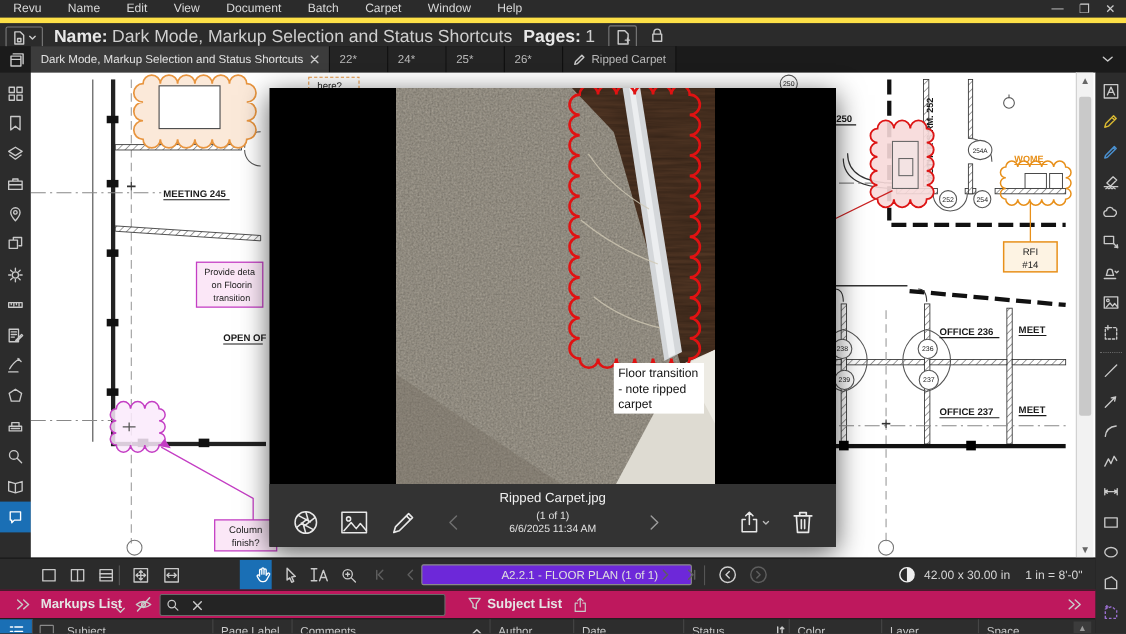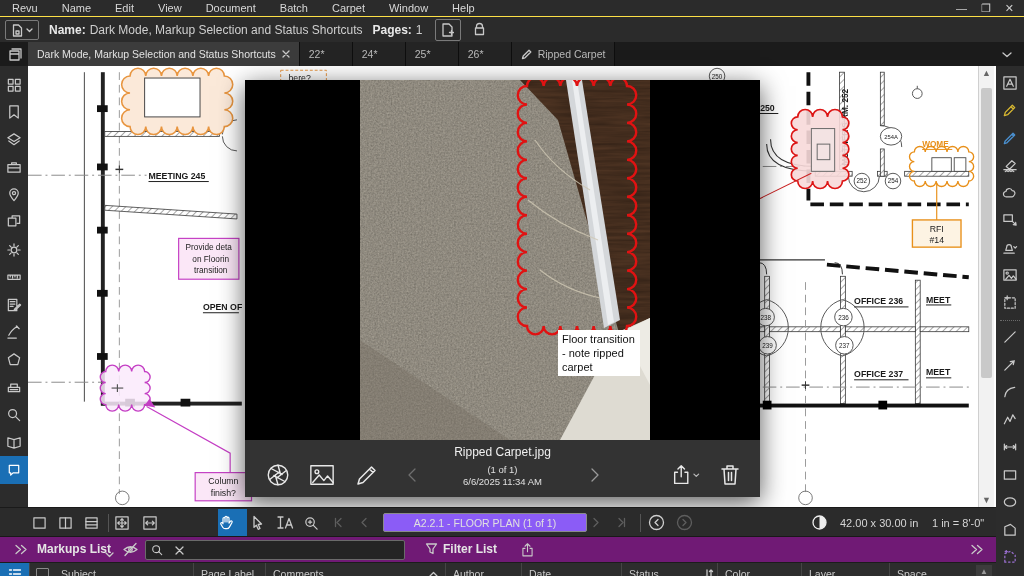--- a/index.html
+++ b/index.html
@@ -3,21 +3,21 @@
 <meta charset="utf-8">
 <style>
   html,body{margin:0;padding:0;background:#1a1a1a;}
   #app{position:relative;width:1024px;height:576px;overflow:hidden;background:#1f1f1f;
        font-family:"Liberation Sans",sans-serif;color:#ddd;-webkit-font-smoothing:antialiased;}
   .abs{position:absolute;}
   
   #menubar{left:0;top:0;width:1024px;height:16px;background:#2b2b2b;display:flex;align-items:center;font-size:11px;color:#d8d8d8;}
   #menubar .mi{padding:0 12px;cursor:default;}
   #menubar .winctl{margin-left:auto;display:flex;gap:14px;padding-right:10px;font-size:11px;color:#ccc;}
-  #docbar{left:0;top:16px;width:1024px;height:26px;background:#2b2b2b;border-top:1px solid #fde047;display:flex;align-items:center;font-size:12px;color:#cfcfcf;}
+  #docbar{left:0;top:16px;width:1024px;height:26px;background:#2b2b2b;border-top:5px solid #fde047;display:flex;align-items:center;font-size:16px;color:#cfcfcf;}
   .bold{font-weight:bold;color:#e8e8e8;}
   .iconbox{border:1px solid #7a7a7a;border-radius:2px;display:flex;align-items:center;justify-content:center;}
   #tabbar{left:0;top:42px;width:1024px;height:24px;background:#1b1b1b;display:flex;align-items:stretch;font-size:10.5px;color:#b9b9b9;}
   .tab{display:flex;align-items:center;gap:6px;padding:0 9px;background:#242424;border-right:1px solid #0e0e0e;white-space:nowrap;}
   .tab.active{background:#3c3c3c;color:#e2e2e2;}
   
   #lsb{left:0;top:66px;width:28px;height:441px;background:#2c2c2c;display:flex;flex-direction:column;align-items:center;padding-top:5px;box-sizing:border-box;}
   #rsb{left:996px;top:66px;width:28px;height:510px;background:#2c2c2c;display:flex;flex-direction:column;align-items:center;padding-top:3px;box-sizing:border-box;}
   .tool{width:28px;height:27.5px;display:flex;align-items:center;justify-content:center;flex:none;}
   .tool.active{background:#1a6fb5;}
@@ -29,25 +29,25 @@
   #vthumb{position:absolute;left:2px;top:22px;width:11px;height:290px;background:#c9c9c9;border-radius:2px;}
   .scrarr{position:absolute;left:0;width:15px;height:14px;color:#666;font-size:9px;text-align:center;line-height:14px;}
   
   #popup{left:245px;top:80px;width:515px;height:417px;background:#000;box-shadow:0 6px 24px rgba(0,0,0,.65);}
   #pfoot{position:absolute;left:0;bottom:0;width:515px;height:57px;background:#333333;}
   #ptitle{position:absolute;left:0;top:5px;width:515px;text-align:center;font-size:12px;font-weight:normal;color:#f0f0f0;}
   .pbtn{position:absolute;top:20px;width:30px;height:30px;display:flex;align-items:center;justify-content:center;}
   #pcenter{position:absolute;left:195px;top:24px;width:125px;text-align:center;font-size:9.5px;color:#e0e0e0;line-height:12px;}
   
   #statusbar{left:0;top:507px;width:996px;height:29px;background:#2b2b2b;border-top:1px solid #1a1a1a;font-size:11px;color:#d5d5d5;}
-  .sbtn{position:absolute;top:2px;height:25px;display:flex;align-items:center;justify-content:flex-start;}
+  .sbtn{position:absolute;top:2px;height:25px;display:flex;align-items:center;justify-content:flex-end;}
   #pansel{left:218px;top:1px;width:29px;height:27px;background:#1a6fb5;}
-  #pagebox{left:383px;top:5px;width:202px;height:17px;border:1px solid #8a8a8a;border-radius:2px;background:#8b5cf6;
-           display:flex;align-items:center;justify-content:center;font-size:10.5px;color:#e0e0e0;}
-  #markbar{left:0;top:536px;width:996px;height:26px;background:#701a75;border-top:1px solid #191919;font-size:12px;color:#e5e5e5;text-decoration:underline;}
+  #pagebox{left:383px;top:5px;width:202px;height:17px;border:1px solid #8a8a8a;border-radius:2px;background:#6d28d9;
+           display:flex;align-items:center;justify-content:center;font-size:10.5px;color:#e0e0e0;padding-left:42px;}
+  #markbar{left:0;top:536px;width:996px;height:26px;background:#be185d;border-top:1px solid #191919;font-size:12px;color:#e5e5e5;text-decoration:underline;}
   #searchbox{left:145px;top:3px;width:258px;height:18px;background:#242424;border:1px solid #6a6a6a;border-radius:2px;display:flex;align-items:center;}
   #searchbox input{flex:1;background:transparent;border:none;outline:none;color:#ddd;font-size:11px;font-family:"Liberation Sans",sans-serif;}
   #hdr{left:0;top:562px;width:996px;height:22px;background:#2d2d2d;border-top:1px solid #1c1c1c;display:flex;align-items:center;font-size:10.5px;color:#c9c9c9;}
   .hcell{height:22px;display:flex;align-items:center;padding-left:7px;border-right:1px solid #454545;box-sizing:border-box;white-space:nowrap;}
   svg text{font-family:"Liberation Sans",sans-serif;}
 </style>
 </head>
 <body>
 
 <div id="app">
@@ -595,21 +595,21 @@
           <circle cx="6" cy="6" r="4"></circle>
           <path d="M9 9 L12.5 12.5"></path>
         </svg>
       <svg class="ic" width="9" height="9" viewBox="0 0 9 9" style="margin:0 7px;flex:none;">
           <path d="M1 1 L8 8 M8 1 L1 8"></path>
         </svg>
     </span>
     <span class="abs" style="left:425px;top:5px;"><svg class="ic" width="13" height="13" viewBox="0 0 13 13">
           <path d="M1.5 2 h10 L8 7 v4.5 L5 10 V7 Z"></path>
         </svg></span>
-    <span class="abs" style="left:443px;top:5px;font-weight:bold;">Filter List</span>
+    <span class="abs" style="left:443px;top:5px;font-weight:bold;">Subject List</span>
     <span class="abs" style="left:520px;top:5px;"><svg class="ic" width="15" height="16" viewBox="0 0 18 18">
           <path d="M6 7 H3.5 V16 H14.5 V7 H12 M9 11 V1.5 M6 4.5 L9 1.5 L12 4.5"></path>
         </svg></span>
     <span class="abs" style="left:970px;top:7px;"><svg class="ic" width="14" height="11" viewBox="0 0 14 11">
           <path d="M2 1.5 L6.5 5.5 L2 9.5 M7.5 1.5 L12 5.5 L7.5 9.5"></path>
         </svg></span>
   </div>
 
   <div class="abs" id="hdr">
     <span class="hcell" style="width:30px;background:#1a6fb5;justify-content:center;padding:0;">

